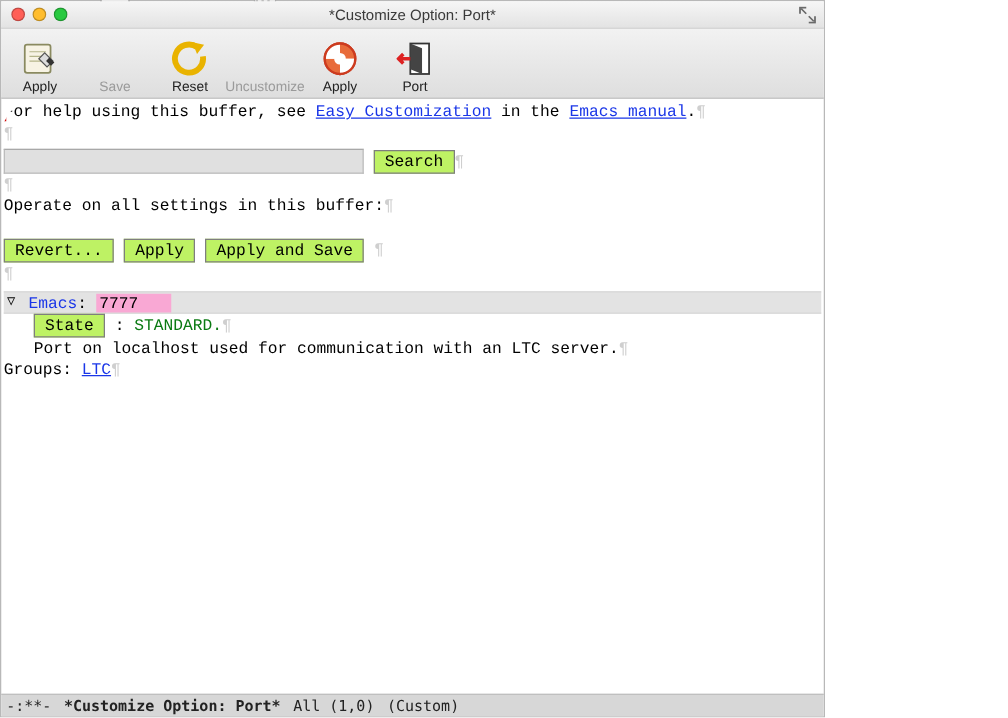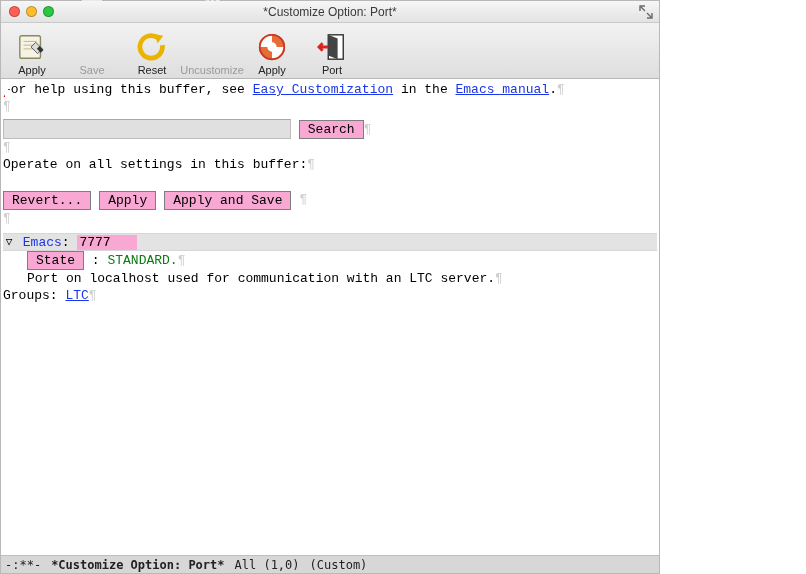--- a/index.html
+++ b/index.html
@@ -17,21 +17,21 @@
   .tbtn .ic { width:32px; height:32px; display:flex; align-items:center; justify-content:center; }
   .tbtn .ic svg { width:30px; height:30px; }
   .tbtn .lbl { font-size:11px; color:#222; margin-top:1px; }
   .tbtn.disabled .lbl { color:#9a9a9a;margin-top:48px; }
   .content { flex:1; font-family: Menlo, Monaco, "Courier New", monospace; font-size:13px; color:#000; padding:2px 2px; overflow:hidden; line-height:17px;border-radius:30px; }
   .content a { color:#1a36e8; text-decoration:underline; }
   .pilcrow { color:#cfcfcf; }
   .cursor { border-left:2px solid #d00000; margin-right:-2px; }
   .searchrow { display:flex; align-items:center; margin-top:4px; }
   .search-field { width:288px; height:20px; background:#e0e0e0; border:1px solid #bcbcbc; border-top-color:#a8a8a8; padding:0 4px; font-family:inherit; font-size:13px; }
-  .btn { background:#f9a8d4; border:1px solid #7e7e7e; padding:1px 8px; font-family:inherit; font-size:13px; cursor:pointer; }
+  .btn { background:#bef264; border:1px solid #7e7e7e; padding:1px 8px; font-family:inherit; font-size:13px; cursor:pointer; }
   .btnrow { display:flex; gap:8px; margin-top:18px; }
   .portline { display:flex; align-items:center; background:#e3e3e3; border:1px solid #d7d7d7; border-left:none; border-right:none; margin-top:6px; height:18px; }
   .tri { width:12px; text-align:center; color:#000; font-size:11px; }
   .portname { color:#1a36e8; }
   .val-field { background:#f9a8d4; border:none; font-family:inherit; font-size:13px; padding:0 2px; width:60px; }
   .staterow { display:flex; align-items:center; margin-left:24px; }
   .green { color:#0a7a12; }
   .desc { margin-left:24px; }
   .statusbar { height:18px; background:#d7d7d7; border-top:1px solid #bfbfbf; font-family: Menlo, Monaco, monospace; font-size:12px; color:#222; display:flex; align-items:center; padding-left:4px; gap:10px; }
   .statusbar .bold { font-weight:bold; }

